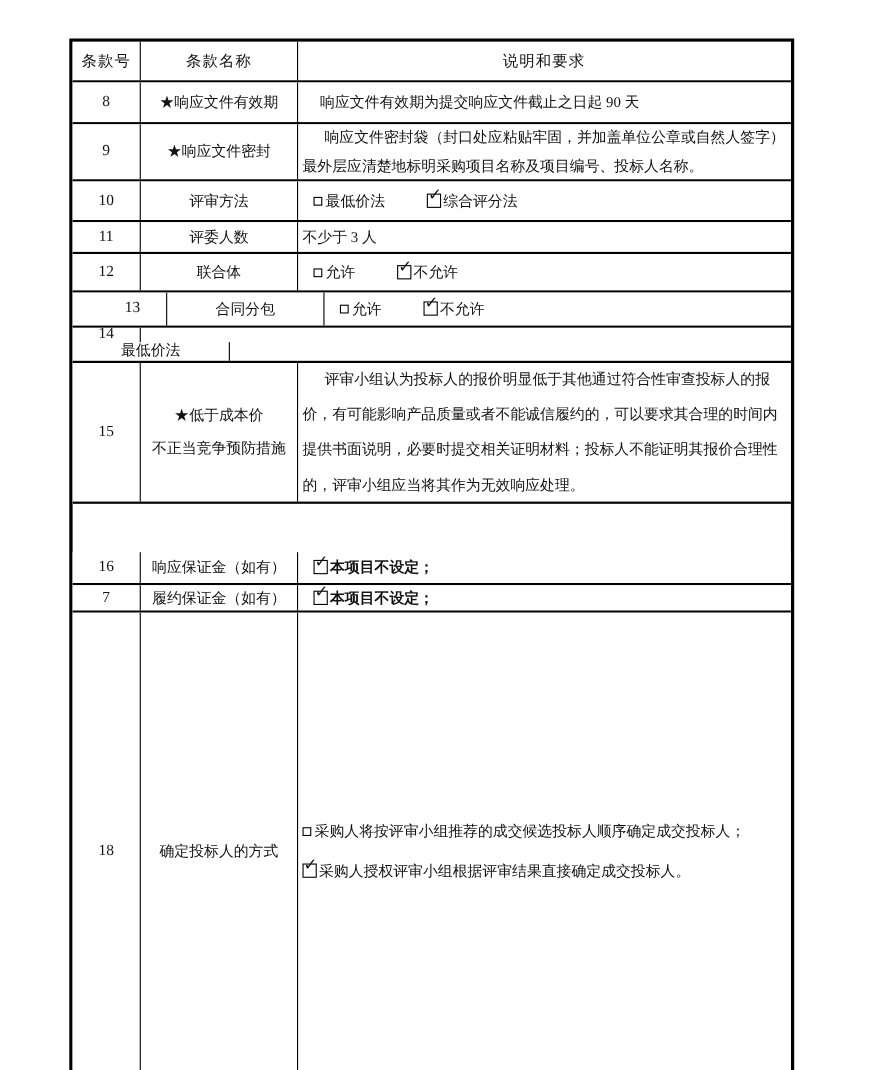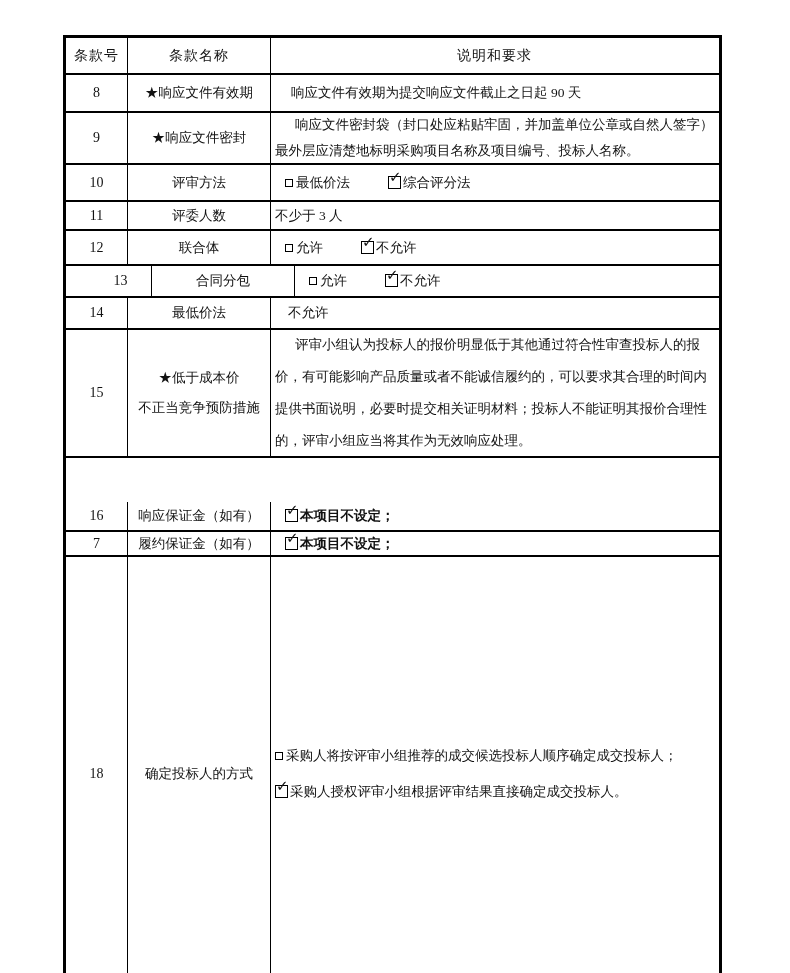--- a/index.html
+++ b/index.html
@@ -17,21 +17,21 @@
   .cell{box-sizing:border-box;display:flex;flex-direction:column;justify-content:center;overflow:hidden;}
   .c1{width:62px;border-right:1px solid #000;align-items:center;text-align:center;}
   .c2{width:143px;border-right:1px solid #000;align-items:center;text-align:center;padding:0 2px;}
   .c3{flex:1;padding:0 5px 0 4px;}
 
   .header{height:37px;}
   .header .cell{font-size:14px;letter-spacing:1px;}
 
   .row-8{height:38px;}  .row-9{height:52px;}  .row-10{height:37px;}
   .row-11{height:29px;} .row-12{height:35px;} .row-13{height:32px;padding-left:24px;}
-  .row-14{height:32px;} .row-15{height:128px;}.row-16{height:30px;margin-top:44px;}
+  .row-14{height:32px;flex-direction:column;} .row-15{height:128px;}.row-16{height:30px;margin-top:44px;}
   .row-17{height:25px;} .row-18{height:434px;}
 
   .num{font-size:14px;}
   .name-line{line-height:22px;white-space:nowrap;}
   .row-15 .name-line{line-height:30px;}
 
   .para{line-height:26px;text-indent:20px;}
   .row-8  .para{text-indent:16px;line-height:22px;}
   .row-11 .para{text-indent:0;line-height:22px;}
   .row-14 .para{text-indent:0;padding-left:13px;line-height:22px;}

